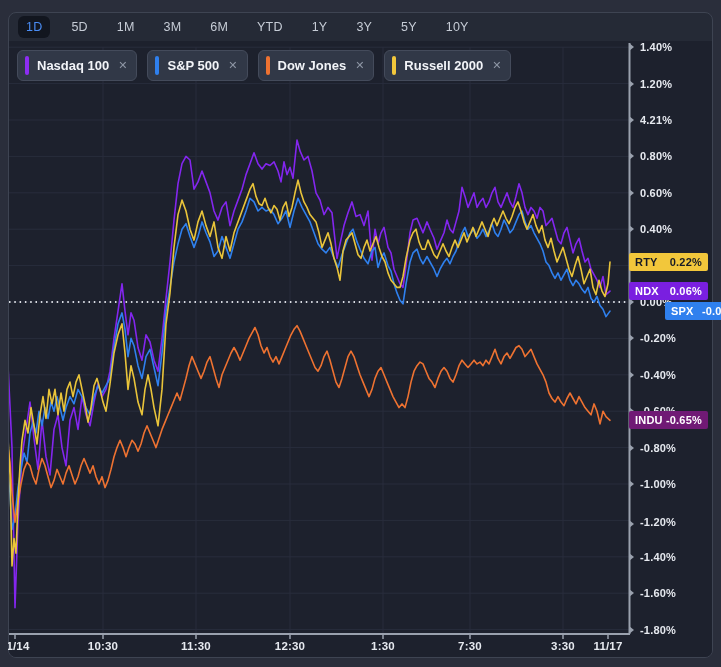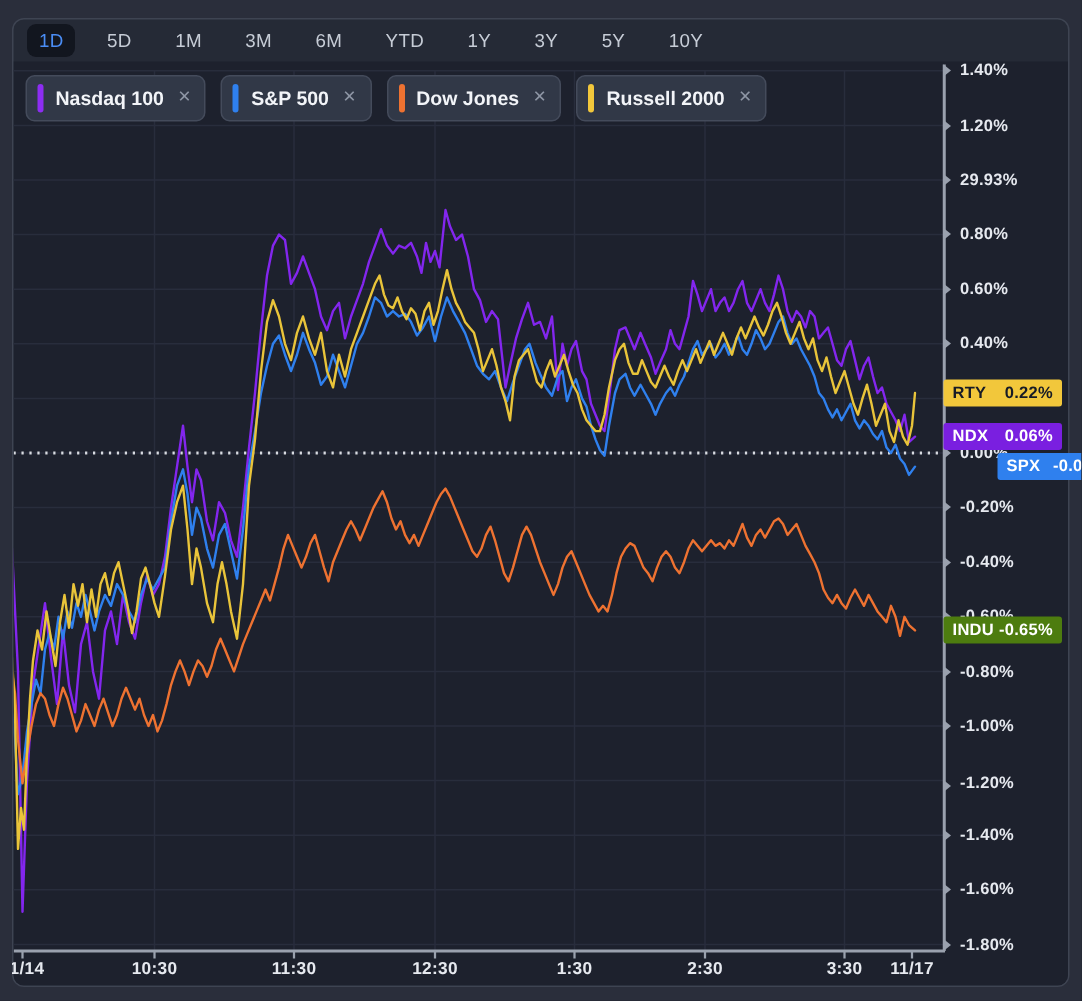--- a/index.html
+++ b/index.html
@@ -121,21 +121,21 @@
       <div class="ylab" style="top: 39.2px;">
         <span class="arr"></span>
         <span class="txt">1.40%</span>
       </div>
       <div class="ylab" style="top: 75.6px;">
         <span class="arr"></span>
         <span class="txt">1.20%</span>
       </div>
       <div class="ylab" style="top: 112px;">
         <span class="arr"></span>
-        <span class="txt">29.93%</span>
+        <span class="txt">4.21%</span>
       </div>
       <div class="ylab" style="top: 148.4px;">
         <span class="arr"></span>
         <span class="txt">0.80%</span>
       </div>
       <div class="ylab" style="top: 184.8px;">
         <span class="arr"></span>
         <span class="txt">0.60%</span>
       </div>
       <div class="ylab" style="top: 221.2px;">
@@ -186,35 +186,35 @@
         <span class="arr"></span>
         <span class="txt">-1.80%</span>
       </div>
     </div>
   <div class="xlabels" id="xlabels">
       <div class="xlab" style="left: 7px;">11/14</div>
       <div class="xlab" style="left: 95px;">10:30</div>
       <div class="xlab" style="left: 188px;">11:30</div>
       <div class="xlab" style="left: 282px;">12:30</div>
       <div class="xlab" style="left: 375px;">1:30</div>
-      <div class="xlab" style="left: 462px;">2:30</div>
+      <div class="xlab" style="left: 462px;">7:30</div>
       <div class="xlab" style="left: 555px;">3:30</div>
       <div class="xlab" style="left: 600px;">11/17</div>
     </div>
   <div id="pricechips">
       <div class="pricechip" style="top: 252.96px; background: rgb(242, 199, 59); color: rgb(23, 27, 38);">
         <span>RTY</span>
         <span>0.22%</span>
       </div>
       <div class="pricechip" style="top: 282.08px; background: rgb(122, 31, 224); color: rgb(255, 255, 255);">
         <span>NDX</span>
         <span>0.06%</span>
       </div>
       <div class="pricechip" style="top: 302.1px; background: rgb(47, 128, 238); color: rgb(255, 255, 255); margin-left: 36px;">
         <span>SPX</span>
         <span>-0.05%</span>
       </div>
-      <div class="pricechip" style="top: 411.3px; background: #4d7c0f; color: rgb(255, 255, 255);">
+      <div class="pricechip" style="top: 411.3px; background: #701a75; color: rgb(255, 255, 255);">
         <span>INDU</span>
         <span>-0.65%</span>
       </div>
     </div>
 </div>
 
 </body></html>

